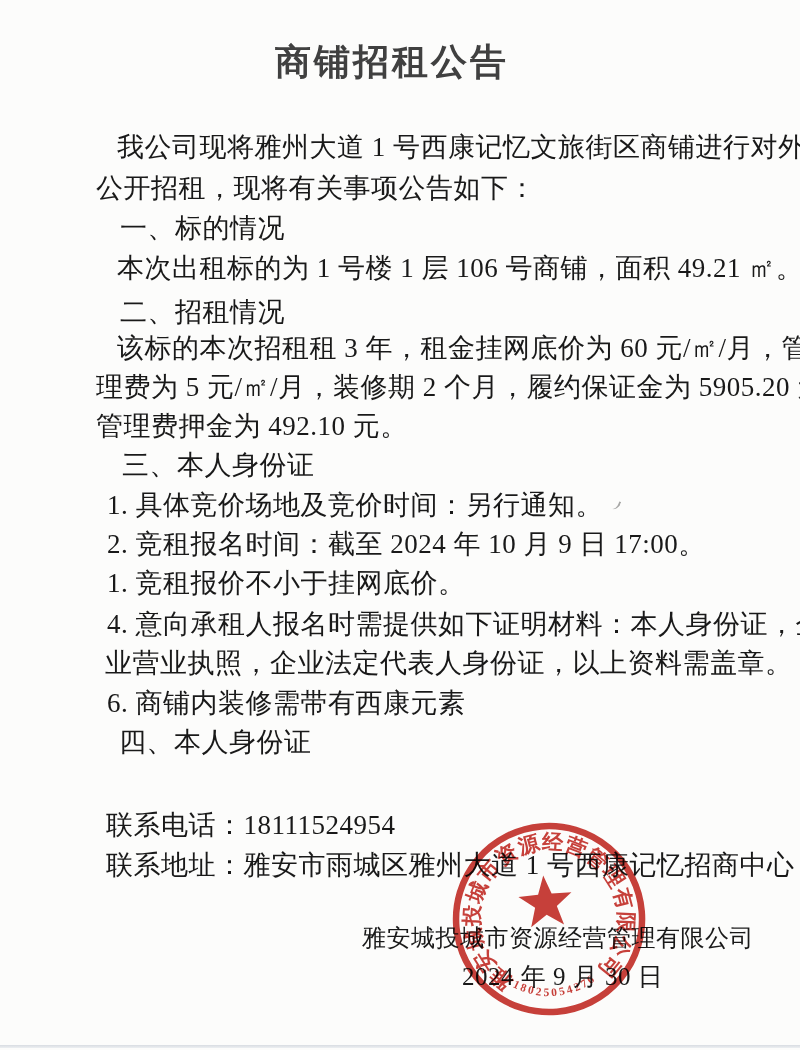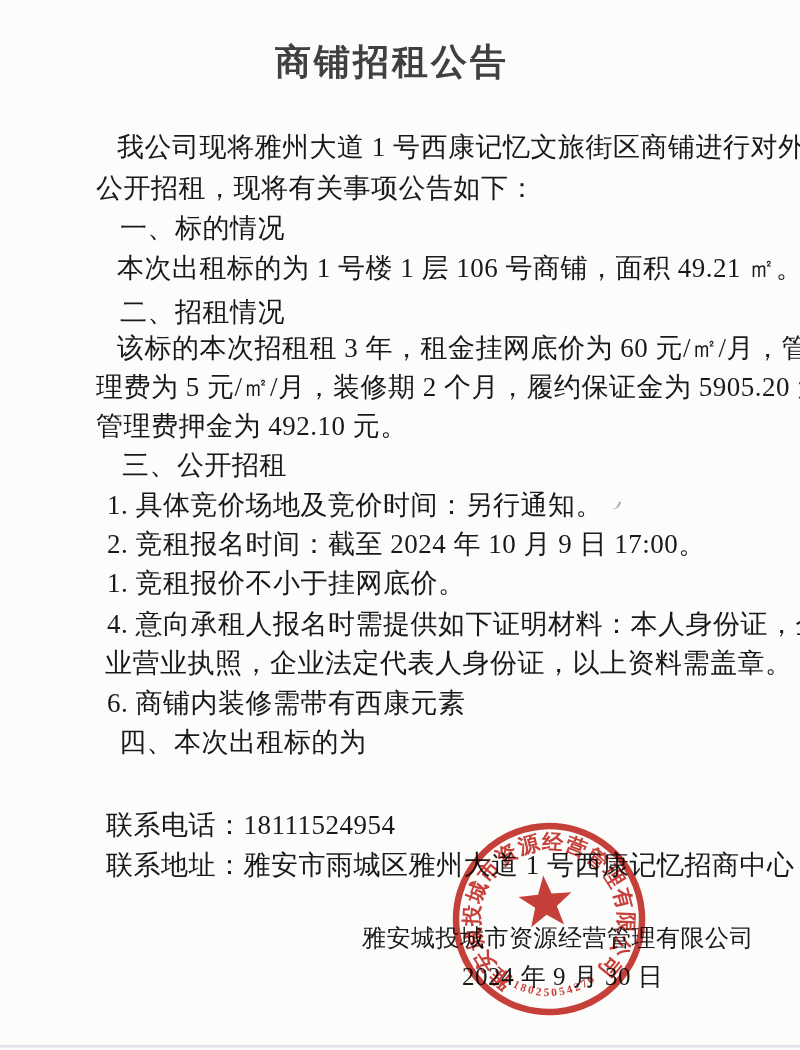--- a/index.html
+++ b/index.html
@@ -116,29 +116,29 @@
   <div class="doc-line flush" style="top:171px">公开招租，现将有关事项公告如下：</div>
 
   <div class="doc-line heading" style="top:211px">一、标的情况</div>
   <div class="doc-line indent" style="top:251px">本次出租标的为 1 号楼 1 层 106 号商铺，面积 49.21 ㎡。</div>
 
   <div class="doc-line heading" style="top:295px">二、招租情况</div>
   <div class="doc-line indent" style="top:331px">该标的本次招租租 3 年，租金挂网底价为 60 元/㎡/月，管</div>
   <div class="doc-line flush" style="top:370px">理费为 5 元/㎡/月，装修期 2 个月，履约保证金为 5905.20 元，</div>
   <div class="doc-line flush" style="top:409px">管理费押金为 492.10 元。</div>
 
-  <div class="doc-line heading" style="top:448px;left:122px">三、公开招租</div>
+  <div class="doc-line heading" style="top:448px;left:122px">三、本人身份证</div>
   <div class="doc-line item" style="top:488px">1. 具体竞价场地及竞价时间：另行通知。</div>
   <div class="doc-line item" style="top:527px">2. 竞租报名时间：截至 2024 年 10 月 9 日 17:00。</div>
   <div class="doc-line item" style="top:566px">1. 竞租报价不小于挂网底价。</div>
   <div class="doc-line item" style="top:607px">4. 意向承租人报名时需提供如下证明材料：本人身份证，企</div>
   <div class="doc-line item-cont" style="top:646px">业营业执照，企业法定代表人身份证，以上资料需盖章。</div>
   <div class="doc-line item" style="top:686px">6. 商铺内装修需带有西康元素</div>
 
-  <div class="doc-line heading" style="top:725px;left:119px">四、本次出租标的为</div>
+  <div class="doc-line heading" style="top:725px;left:119px">四、本人身份证</div>
   <div class="doc-line contact" style="top:808px">联系电话：18111524954</div>
   <div class="doc-line contact" style="top:848px">联系地址：雅安市雨城区雅州大道 1 号西康记忆招商中心</div>
 
   <div class="sign-company">雅安城投城市资源经营管理有限公司</div>
   <div class="sign-date">2024 年 9 月 30 日</div>
 
   <svg class="seal" viewBox="0 0 220 225" aria-hidden="true" color="#c5302a">
     <defs>
       <path id="seal-top-arc" d="M 68.8 170.3 A 70 70 0 1 1 149.2 170.3" fill="none"></path>
       <path id="seal-bottom-arc" d="M 64.8 176.1 A 77 77 0 0 0 153.2 176.1" fill="none"></path>

